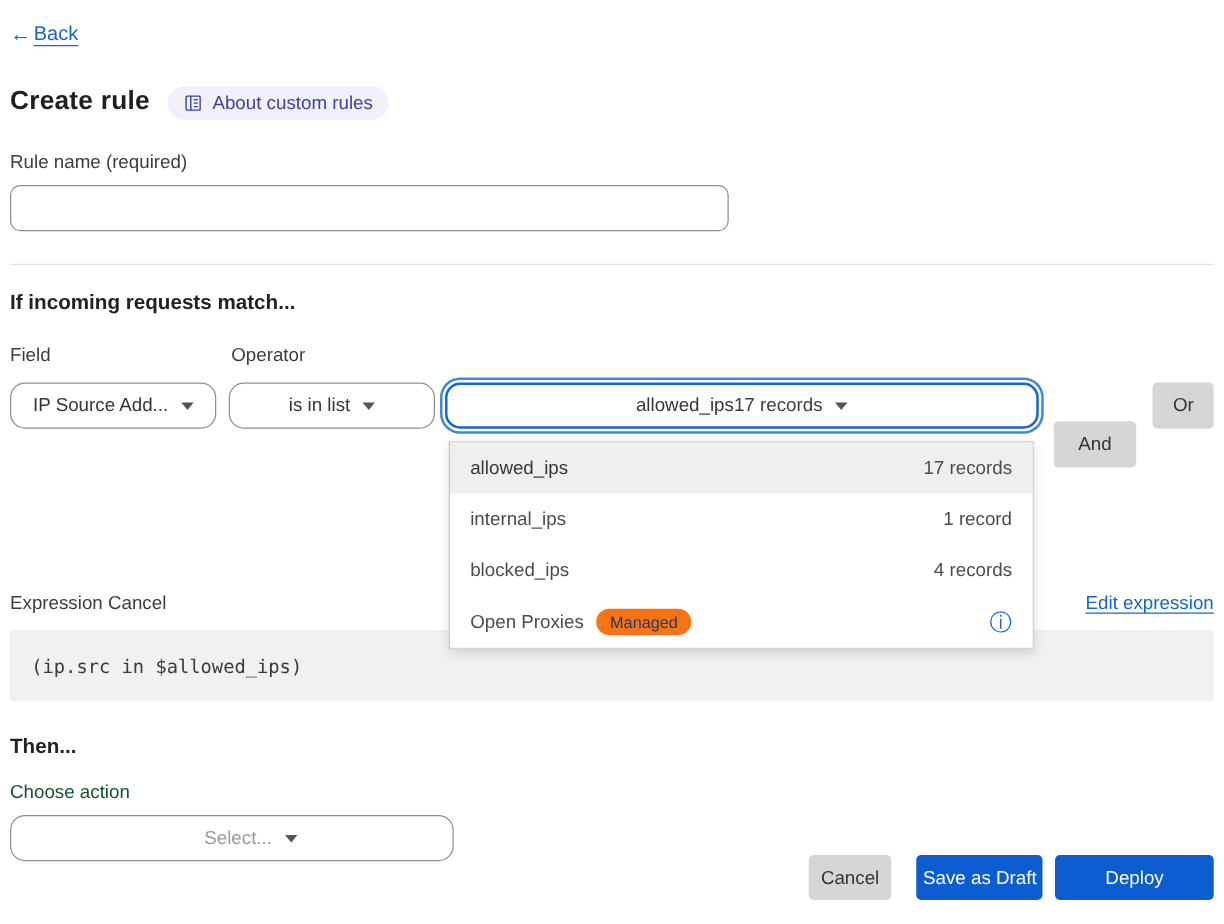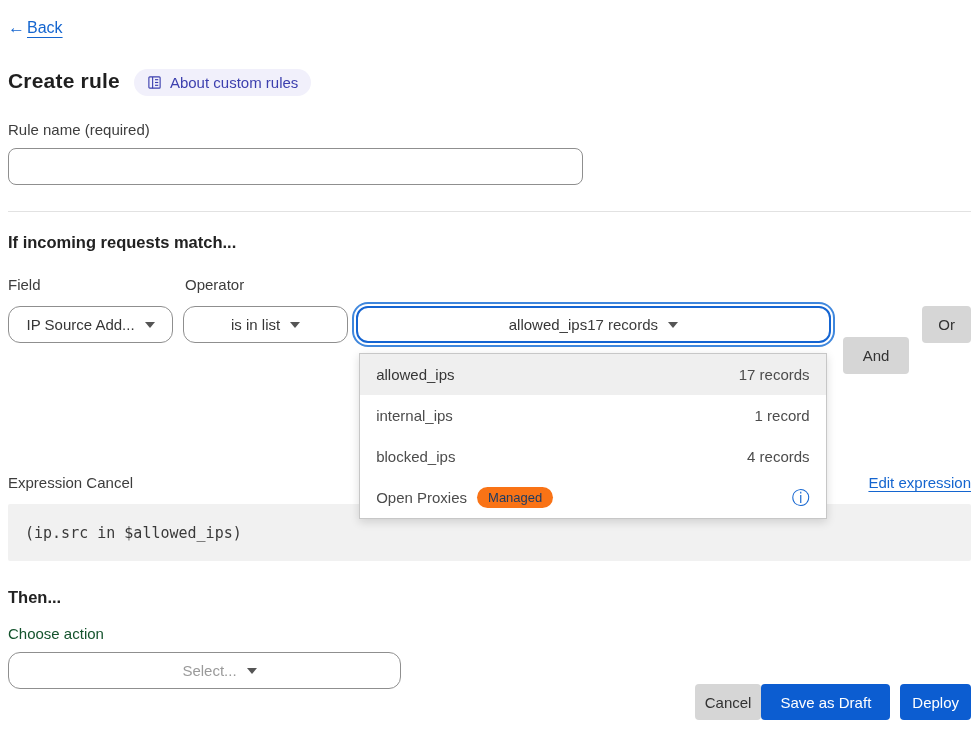--- a/index.html
+++ b/index.html
@@ -114,36 +114,36 @@
   }
   .expr-box {
     margin-top: 13px; height: 57px; background: #f1f1f1; border-radius: 2px;
     display: flex; align-items: center; padding: 0 17px;
   }
   .expr-code { font-family: "DejaVu Sans Mono", "Liberation Mono", monospace; font-size: 15px; color: #3a3a3a; }
 
   
   .then-heading { margin-top: 27px; font-size: 16.5px; font-weight: bold; color: #222; }
   .choose-action-label { margin-top: 18px; font-size: 15px; color: #14532d; }
-  .action-select { margin-top: 10px; width: 393px; padding-left: 44px; }
+  .action-select { margin-top: 10px; width: 355px; padding-left: 44px; }
   .placeholder { color: #9a9a9a; }
 
   
   .footer {
     position: absolute; right: 8px; top: 684px;
     display: flex; align-items: center;
   }
   .btn {
     height: 36px; border: none; border-radius: 4px; font-size: 15px;
     cursor: pointer; font-family: "Liberation Sans", sans-serif;
   }
   .btn-gray { background: #d6d6d6; color: #333; padding: 0 10px; }
   .btn-blue { background: #0c5dd1; color: #fff; }
-  .save-draft { margin-left: 0; padding: 0 19px; }
-  .deploy { margin-left: 10px; padding: 0 12px; }
+  .save-draft { margin-left: 20px; padding: 0 5px; }
+  .deploy { margin-left: 10px; padding: 0 40px; }
 </style>
 </head>
 <body>
 
 <div class="page">
 
   <div class="back-row">
     <a class="back-link">
       <span class="back-arrow">←</span>
       <span class="back-text">Back</span>

